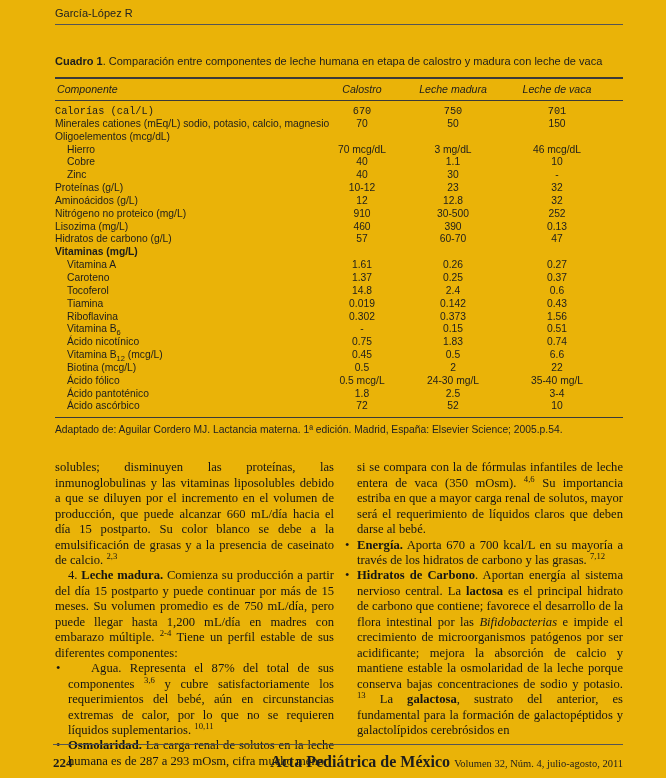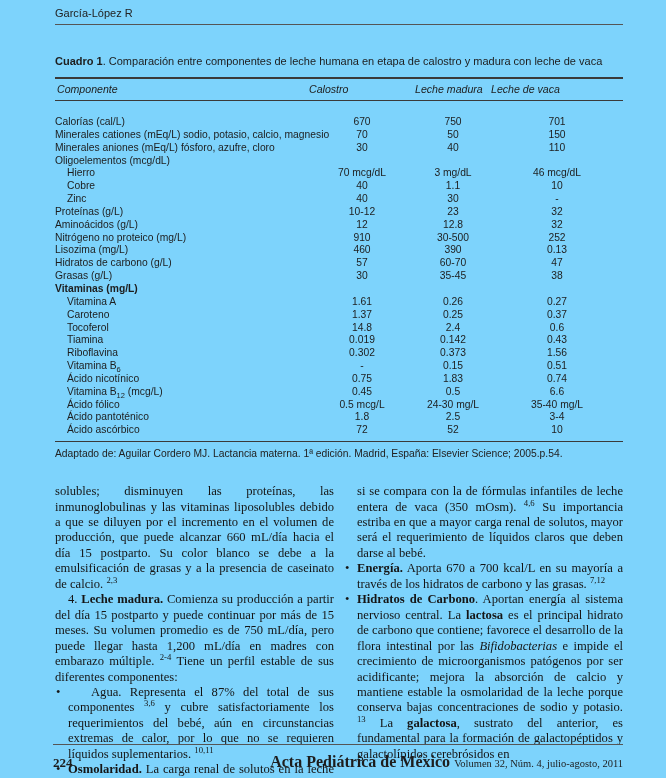--- a/index.html
+++ b/index.html
@@ -1,35 +1,35 @@
 <!DOCTYPE html>
 <html><head>
 <meta charset="utf-8">
 <style>
   html,body{margin:0;padding:0;background:#e9e9e9;}
-  .page{position:relative;width:666px;height:778px;background:#7dd3fc;margin:0 auto;
+  .page{position:relative;width:666px;height:778px;background:#eab308;margin:0 auto;
         font-family:"Liberation Sans",sans-serif;color:#1d1d1d;overflow:hidden;
         box-shadow:0 0 4px rgba(0,0,0,.25);}
   .content{padding:6px 43px 0 55px;}
   .running-head{font-size:11px;line-height:14px;color:#222;}
   .head-rule{border:none;border-top:1px solid #555;margin:4px 0 0 0;}
   .table-title{margin-top:30px;font-size:11px;line-height:13px;}
   .table-title b{font-weight:bold;}
   table.cmp{width:568px;margin-top:9px;border-collapse:collapse;table-layout:fixed;
             font-size:10.3px;border-top:2px solid #3a3a3a;border-bottom:1.5px solid #3a3a3a;}
   table.cmp th{font-style:italic;font-weight:normal;font-size:10.6px;
                padding:4px 0 5px 0;border-bottom:1px solid #3a3a3a;}
   table.cmp th.h-label{text-align:left;padding-left:2px;margin-top:25px;}
-  table.cmp th.h-val{text-align:left;}
+  table.cmp th.h-val{text-align:center;}
   table.cmp td{padding:0;line-height:12.85px;vertical-align:top;}
   td.c-label{text-align:left;padding-left:2px;white-space:nowrap;overflow:visible;}
   td.c-label.indent{padding-left:12px;}
   td.c-label.bold{font-weight:bold;}
   td.c-val{text-align:center;}
-  table.cmp tbody tr:first-child td{padding-top:15px;}
+  table.cmp tbody tr:first-child td{padding-top:4px;font-family:Liberation Mono, monospace;}
   table.cmp tbody tr:last-child td{padding-bottom:4px;}
   sub{font-size:7.5px;line-height:0;}
   sup{font-size:8.7px;line-height:0;}
   .table-note{margin-top:6px;font-size:10.3px;line-height:12px;color:#222;}
   .two-col{display:flex;gap:10px;margin-top:24px;
            font-family:"Liberation Serif",serif;font-size:12.6px;line-height:15.45px;
            text-align:justify;color:#151515;}
   .col{width:279px;}
   .blk{margin:0;}
   .blk.p-indent{text-indent:13px;}
@@ -77,26 +77,20 @@
             <td class="c-val">750</td>
             <td class="c-val">701</td>
           </tr>
           <tr>
             <td class="c-label"><span>Minerales cationes (mEq/L) sodio, potasio, calcio, magnesio</span></td>
             <td class="c-val">70</td>
             <td class="c-val">50</td>
             <td class="c-val">150</td>
           </tr>
           <tr>
-            <td class="c-label"><span>Minerales aniones (mEq/L) fósforo, azufre, cloro</span></td>
-            <td class="c-val">30</td>
-            <td class="c-val">40</td>
-            <td class="c-val">110</td>
-          </tr>
-          <tr>
             <td class="c-label"><span>Oligoelementos (mcg/dL)</span></td>
             <td class="c-val"></td>
             <td class="c-val"></td>
             <td class="c-val"></td>
           </tr>
           <tr>
             <td class="c-label indent"><span>Hierro</span></td>
             <td class="c-val">70 mcg/dL</td>
             <td class="c-val">3 mg/dL</td>
             <td class="c-val">46 mcg/dL</td>
@@ -137,26 +131,20 @@
             <td class="c-val">390</td>
             <td class="c-val">0.13</td>
           </tr>
           <tr>
             <td class="c-label"><span>Hidratos de carbono (g/L)</span></td>
             <td class="c-val">57</td>
             <td class="c-val">60-70</td>
             <td class="c-val">47</td>
           </tr>
           <tr>
-            <td class="c-label"><span>Grasas (g/L)</span></td>
-            <td class="c-val">30</td>
-            <td class="c-val">35-45</td>
-            <td class="c-val">38</td>
-          </tr>
-          <tr>
             <td class="c-label bold"><span>Vitaminas (mg/L)</span></td>
             <td class="c-val"></td>
             <td class="c-val"></td>
             <td class="c-val"></td>
           </tr>
           <tr>
             <td class="c-label indent"><span>Vitamina A</span></td>
             <td class="c-val">1.61</td>
             <td class="c-val">0.26</td>
             <td class="c-val">0.27</td>
@@ -195,20 +183,26 @@
             <td class="c-label indent"><span>Ácido nicotínico</span></td>
             <td class="c-val">0.75</td>
             <td class="c-val">1.83</td>
             <td class="c-val">0.74</td>
           </tr>
           <tr>
             <td class="c-label indent"><span>Vitamina B</span><sub>12</sub><span> (mcg/L)</span></td>
             <td class="c-val">0.45</td>
             <td class="c-val">0.5</td>
             <td class="c-val">6.6</td>
+          </tr>
+          <tr>
+            <td class="c-label indent"><span>Biotina (mcg/L)</span></td>
+            <td class="c-val">0.5</td>
+            <td class="c-val">2</td>
+            <td class="c-val">22</td>
           </tr>
           <tr>
             <td class="c-label indent"><span>Ácido fólico</span></td>
             <td class="c-val">0.5 mcg/L</td>
             <td class="c-val">24-30 mg/L</td>
             <td class="c-val">35-40 mg/L</td>
           </tr>
           <tr>
             <td class="c-label indent"><span>Ácido pantoténico</span></td>
             <td class="c-val">1.8</td>

